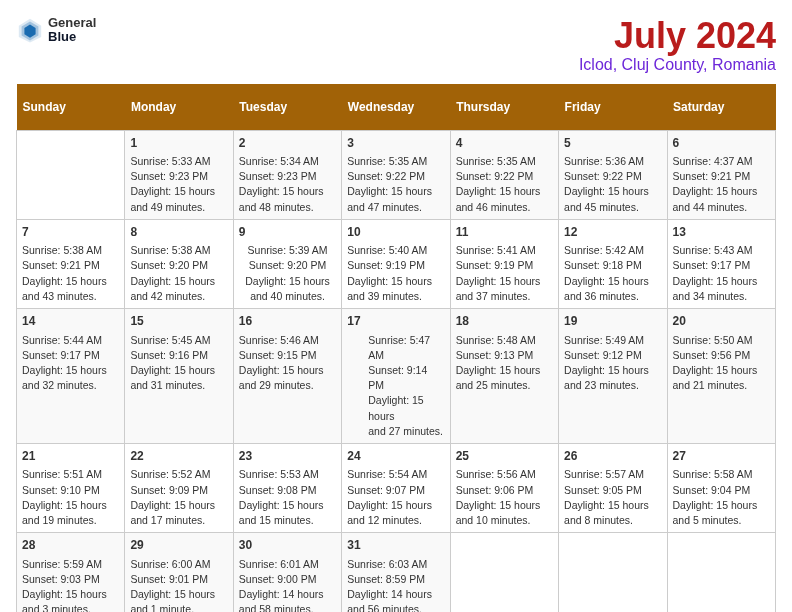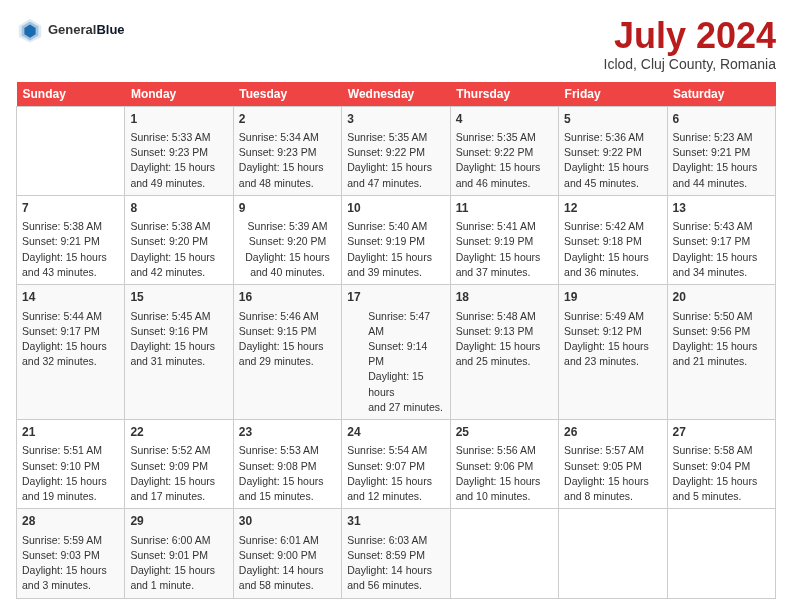--- a/index.html
+++ b/index.html
@@ -16,54 +16,54 @@
       align-items: flex-start;
       margin-bottom: 10px;
     }
     .logo {
       display: flex;
       align-items: center;
       gap: 4px;
     }
     .logo-text {
       display: flex;
-      flex-direction: row;
+      flex-direction: column;
       font-size: 13px;
       font-weight: bold;
       line-height: 1.1;
     }
     .logo-text .general { color: #333; }
     .logo-text .blue { color: #0f172a; }
     .logo-icon {
       width: 28px;
       height: 28px;
     }
     .title-block {
       text-align: right;
     }
     .month-year {
       font-size: 36px;
       font-weight: bold;
       color: #b91c1c;
       line-height: 1.1;
     }
     .location {
-      font-size: 14px;
-      color: #404040;
+      font-size: 16px;
+      color: #6d28d9;
     }
     table {
       width: 100%;
       border-collapse: collapse;
       font-size: 11px;
     }
     thead tr th {
-      background-color: #ef4444;
+      background-color: #a16207;
       color: #fff;
       text-align: left;
-      padding: 5px 6px;
+      padding: 16px 6px;
       font-size: 12px;
       font-weight: bold;
     }
     tbody tr td {
       border: 1px solid #ccc;
       vertical-align: top;
       padding: 4px 5px;
       width: calc(100% / 7);
       min-height: 70px;
       line-height: 1.45;
@@ -153,21 +153,21 @@
         </td>
         <td>
           <span class="day-num">5</span>
           <div class="day-info" style="white-space: pre-line;">Sunrise: 5:36 AM
 Sunset: 9:22 PM
 Daylight: 15 hours
 and 45 minutes.</div>
         </td>
         <td>
           <span class="day-num">6</span>
-          <div class="day-info" style="white-space: pre-line;">Sunrise: 5:23 AM
+          <div class="day-info" style="white-space: pre-line;">Sunrise: 4:37 AM
 Sunset: 9:21 PM
 Daylight: 15 hours
 and 44 minutes.</div>
         </td>
       </tr>
       <tr>
         <td>
           <span class="day-num">7</span>
           <div class="day-info" style="white-space: pre-line;">Sunrise: 5:38 AM
 Sunset: 9:21 PM

